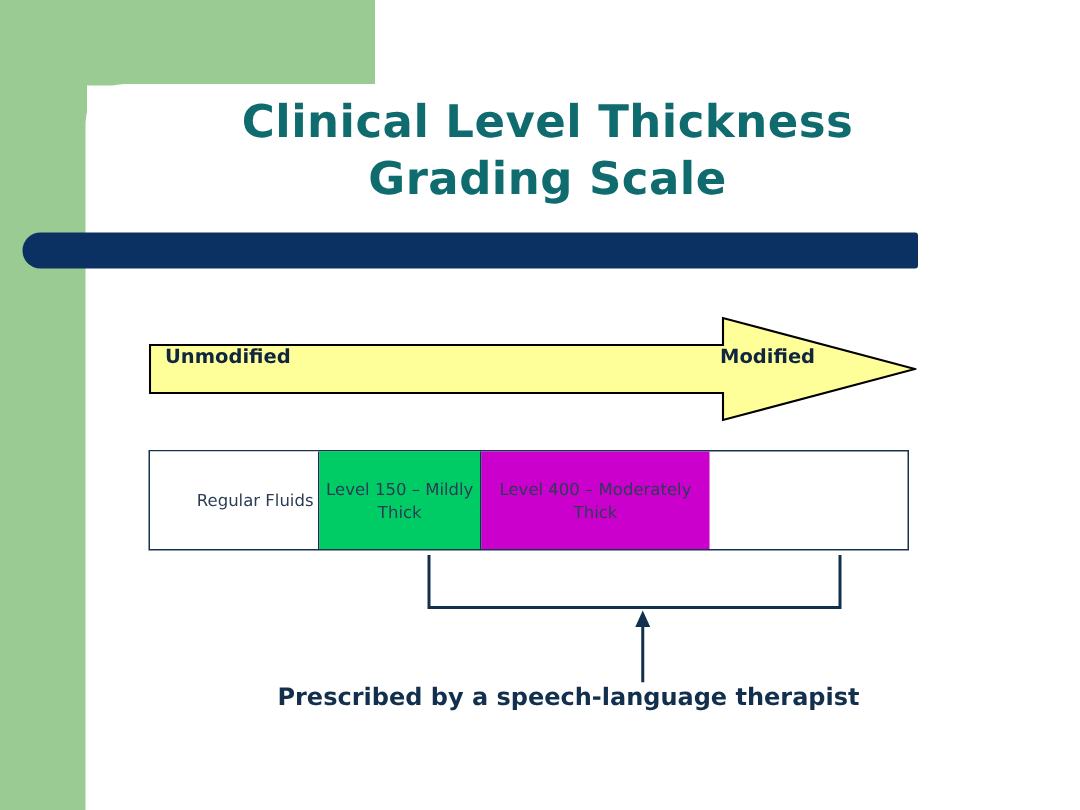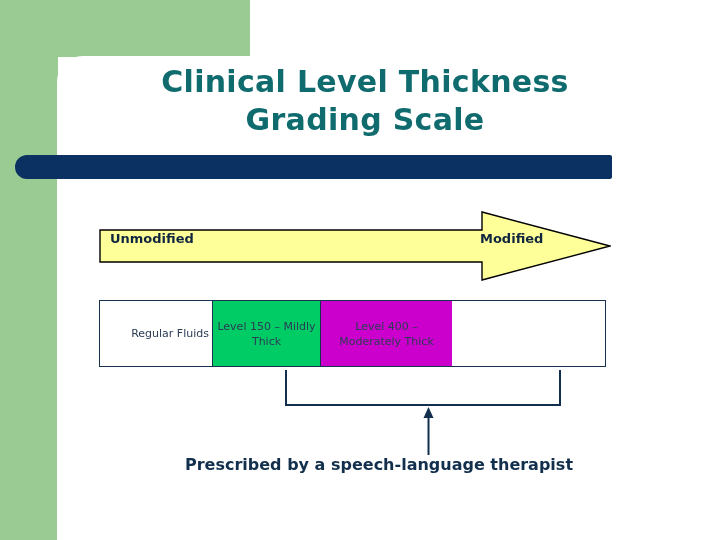--- a/index.html
+++ b/index.html
@@ -170,21 +170,21 @@
   <div class="arrow-label unmodified">Unmodified</div>
   <div class="arrow-label modified">Modified</div>
 
   <div class="grade-table">
     <div class="grade-cell" style="width:113px;background:#FFFFFF;">
       <span>Regular Fluids</span>
     </div>
     <div class="grade-cell" style="width:108px;background:#00CC66;">
       <span>Level 150 – Mildly Thick</span>
     </div>
-    <div class="grade-cell" style="width:131px;background:#CC00CC;">
+    <div class="grade-cell" style="width:152px;background:#CC00CC;">
       <span>Level 400 – Moderately Thick</span>
     </div>
   </div>
 
   <div class="bracket">
     <svg viewBox="0 0 278 38" xmlns="http://www.w3.org/2000/svg" aria-hidden="true">
       <polyline points="2,1 2,36 276,36 276,1" fill="none" stroke="#12304D" stroke-width="2"></polyline>
     </svg>
   </div>
 

